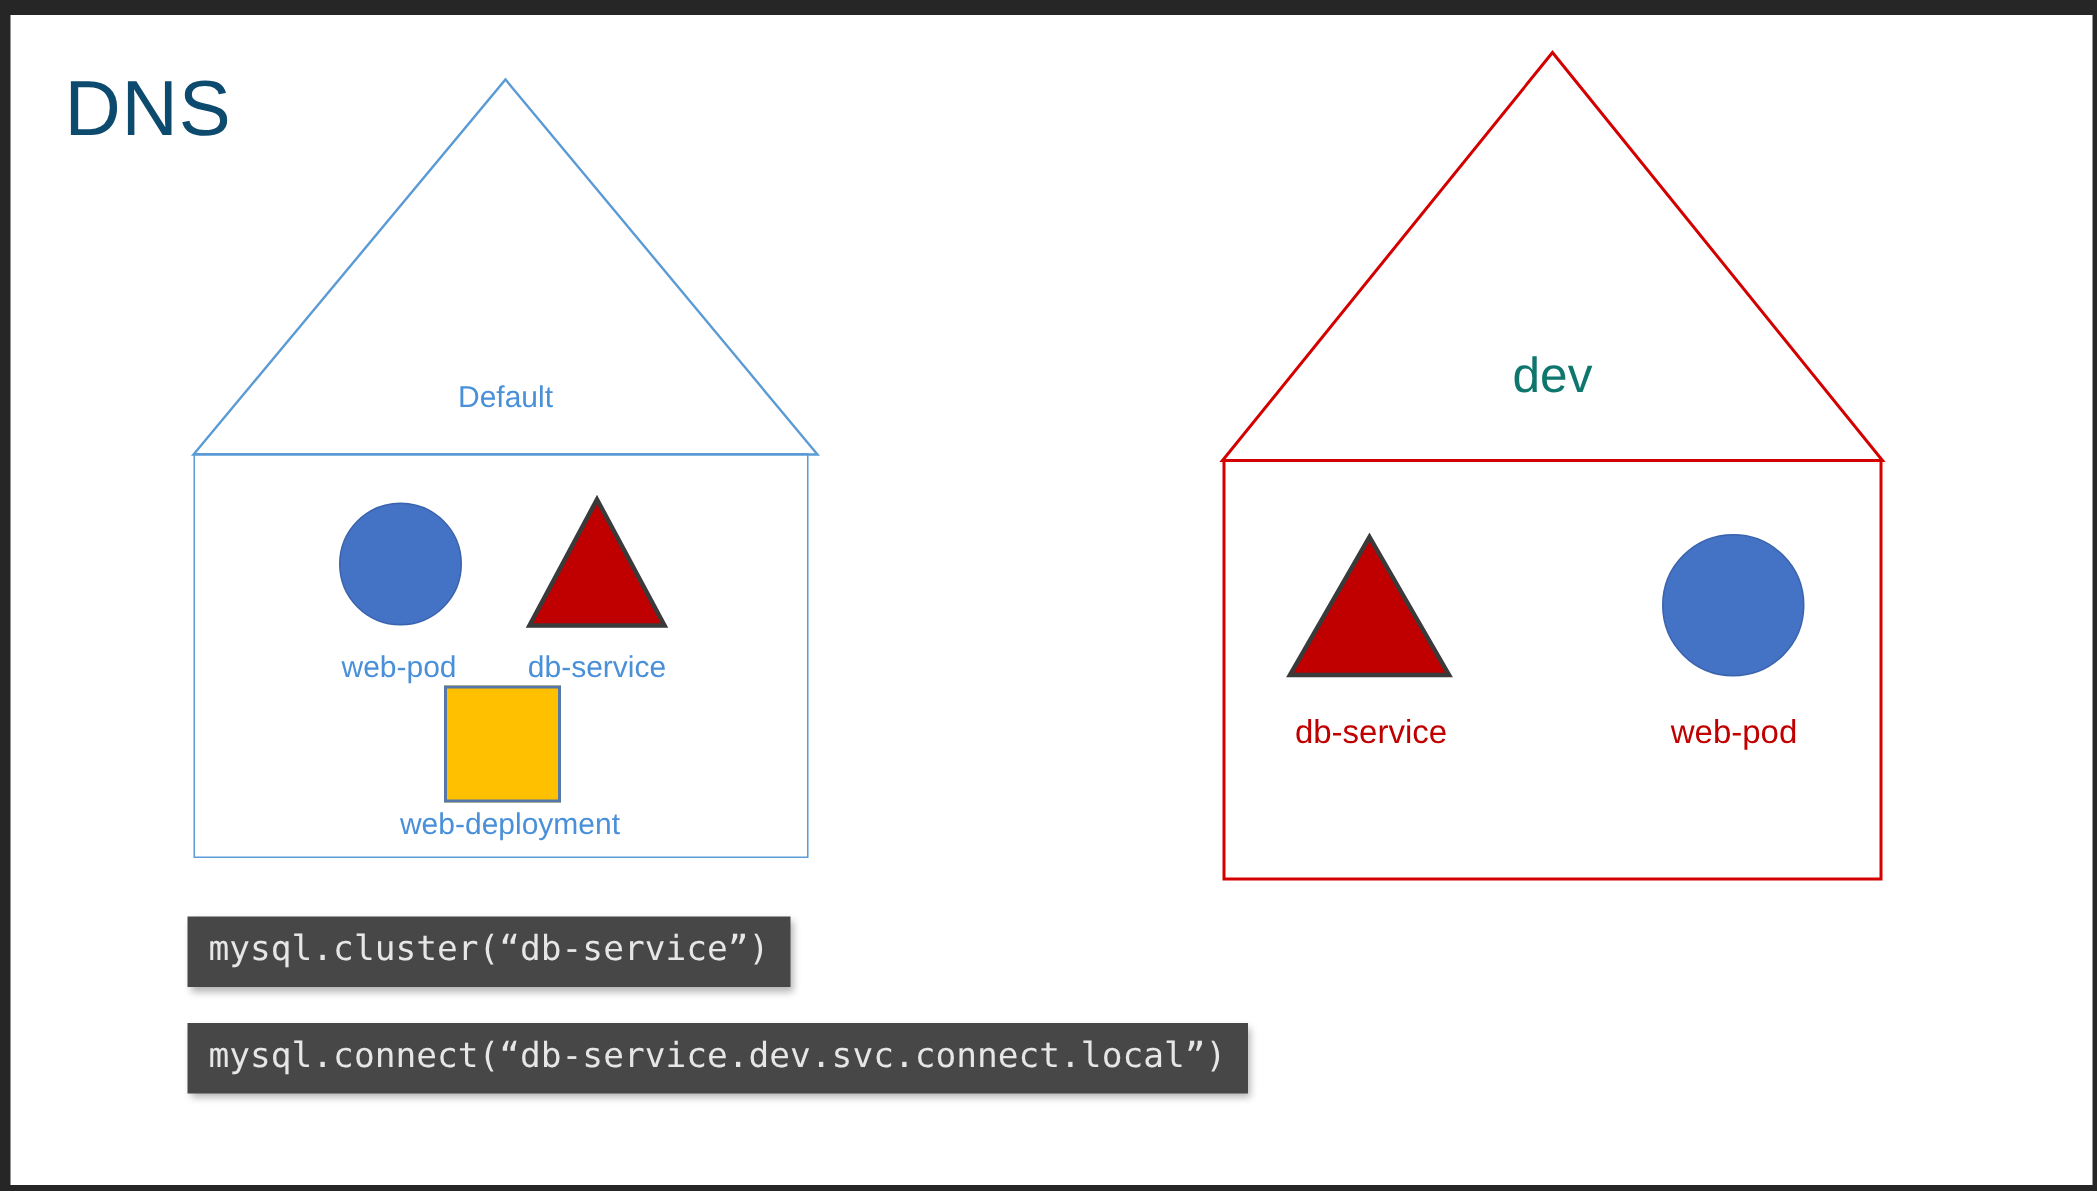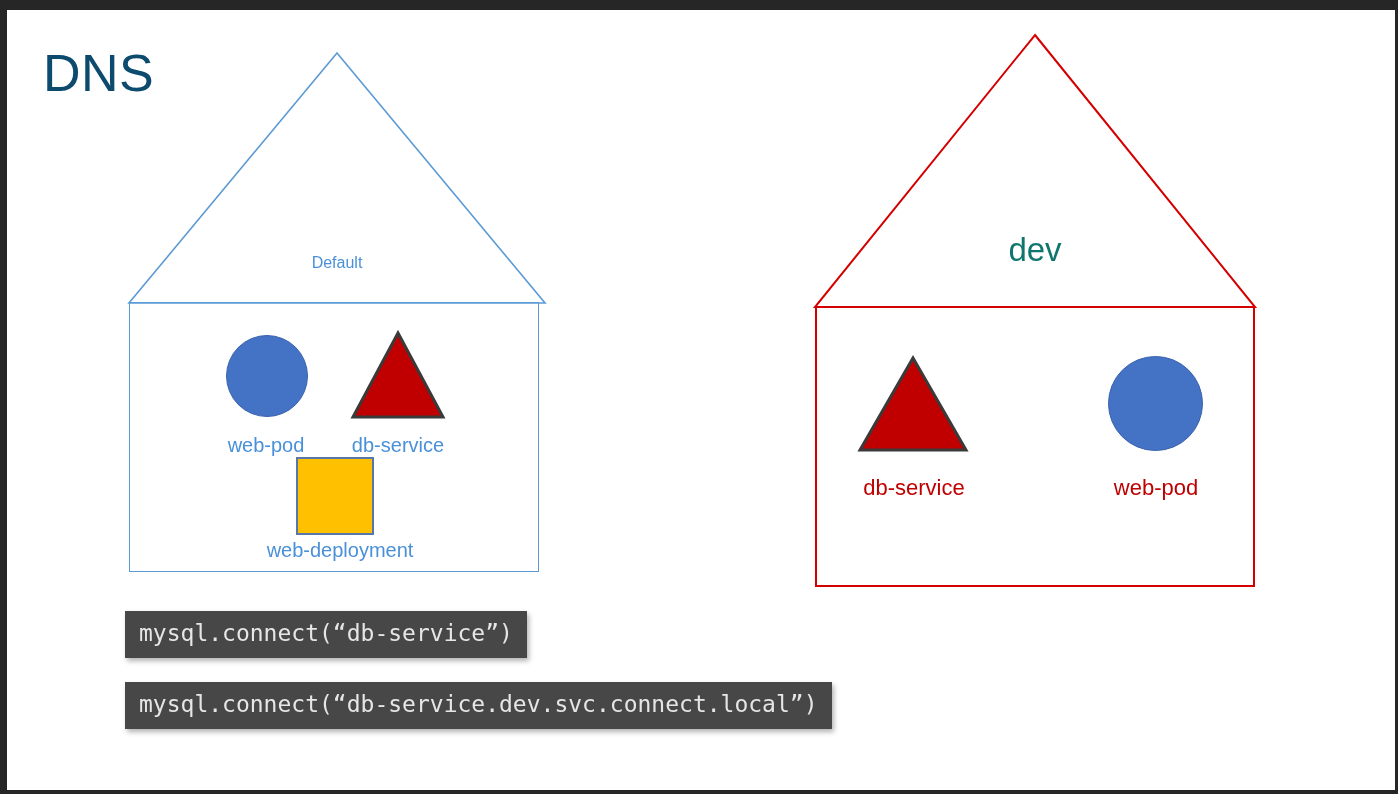--- a/index.html
+++ b/index.html
@@ -80,21 +80,21 @@
     left: 7px;
     top: 259px;
     width: 410px;
     height: 270px;
     border: 1.6px solid #5B9BD5;
   }
   #house-default-label {
     left: 0;
     top: 212px;
     width: 430px;
-    font-size: 16px;
+    font-size: 20px;
     color: #4A90D9;
   }
 
   
   #house-dev {
     left: 800px;
     top: 15px;
     width: 456px;
     height: 570px;
   }
@@ -216,18 +216,18 @@
         <svg width="112" height="98" viewBox="0 0 112 98">
           <polygon points="56,3 109,95 3,95" fill="#C00000" stroke="#3A3A3A" stroke-width="3"></polygon>
         </svg>
       </div>
       <div id="caption-db-service-dev" class="shape-caption caption-red">db-service</div>
 
       <div id="shape-web-pod-dev" class="shape shape-circle"></div>
       <div id="caption-web-pod-dev" class="shape-caption caption-red">web-pod</div>
     </div>
 
-    <div id="code-box-short" class="code-box">mysql.connect(“db-service”)</div>
+    <div id="code-box-short" class="code-box">mysql.cluster(“db-service”)</div>
 
     <div id="code-box-fqdn" class="code-box">mysql.connect(“db-service.dev.svc.connect.local”)</div>
 
   </div>
 </div>
 
 </body></html>

